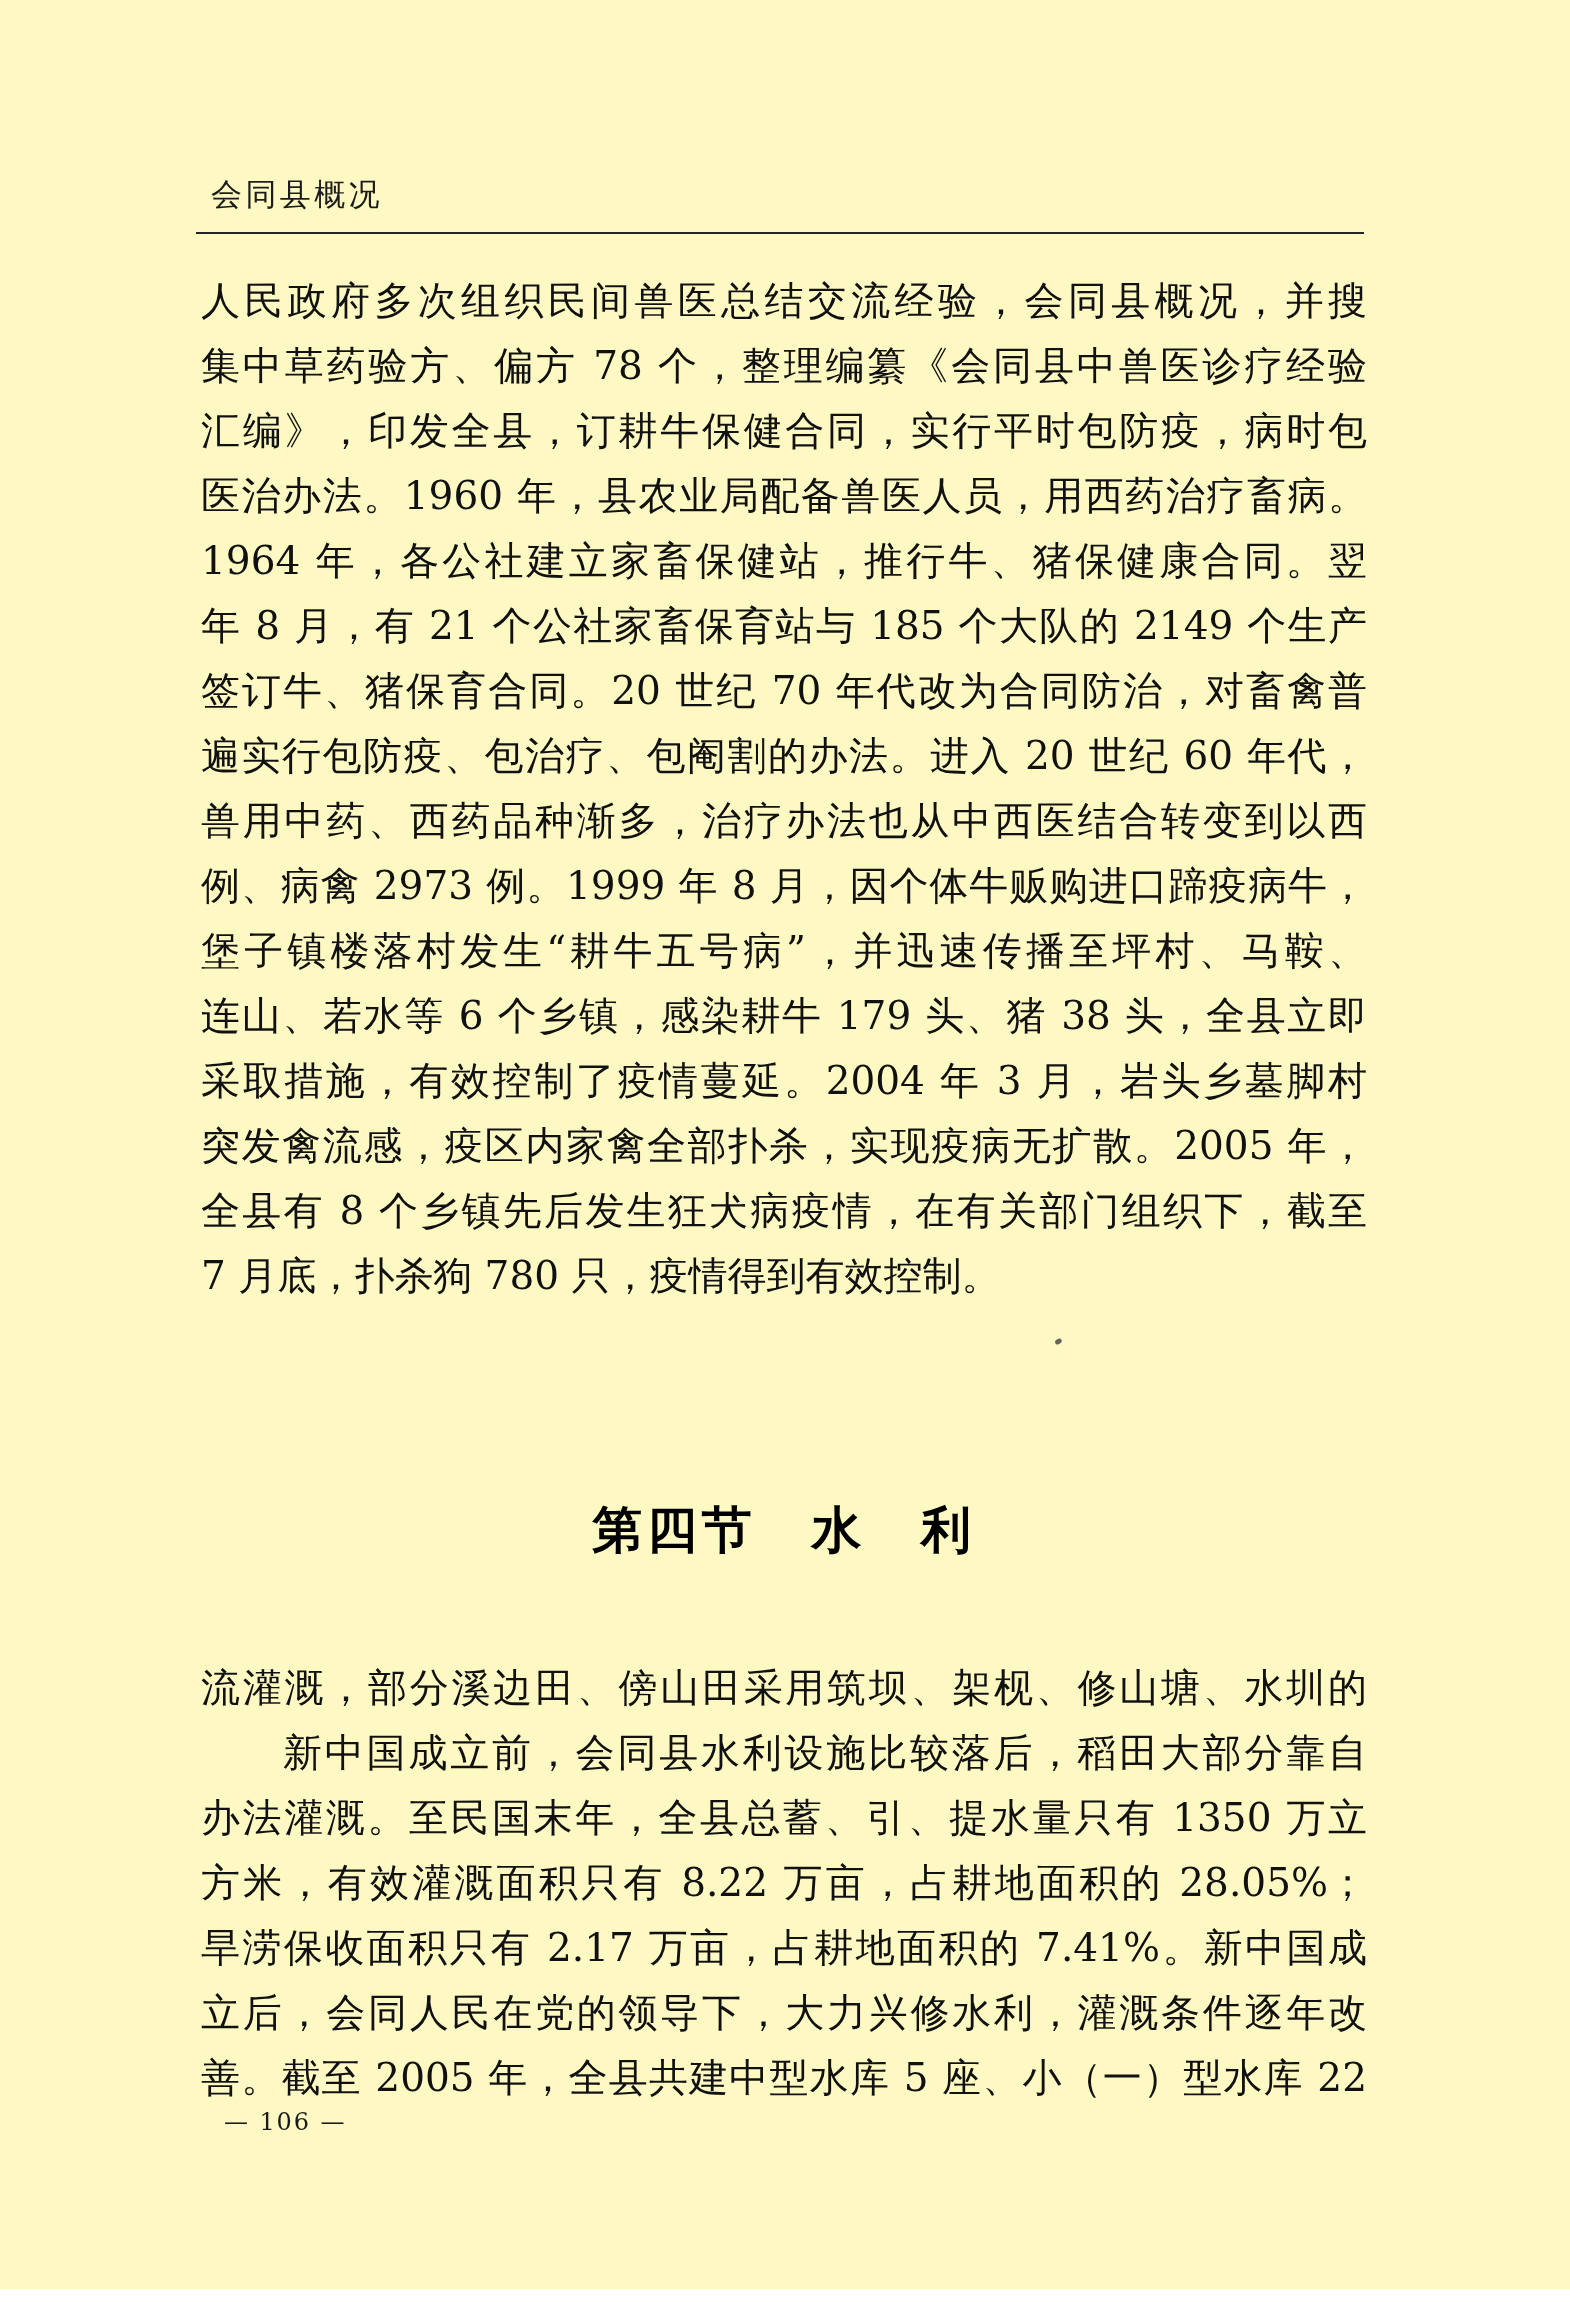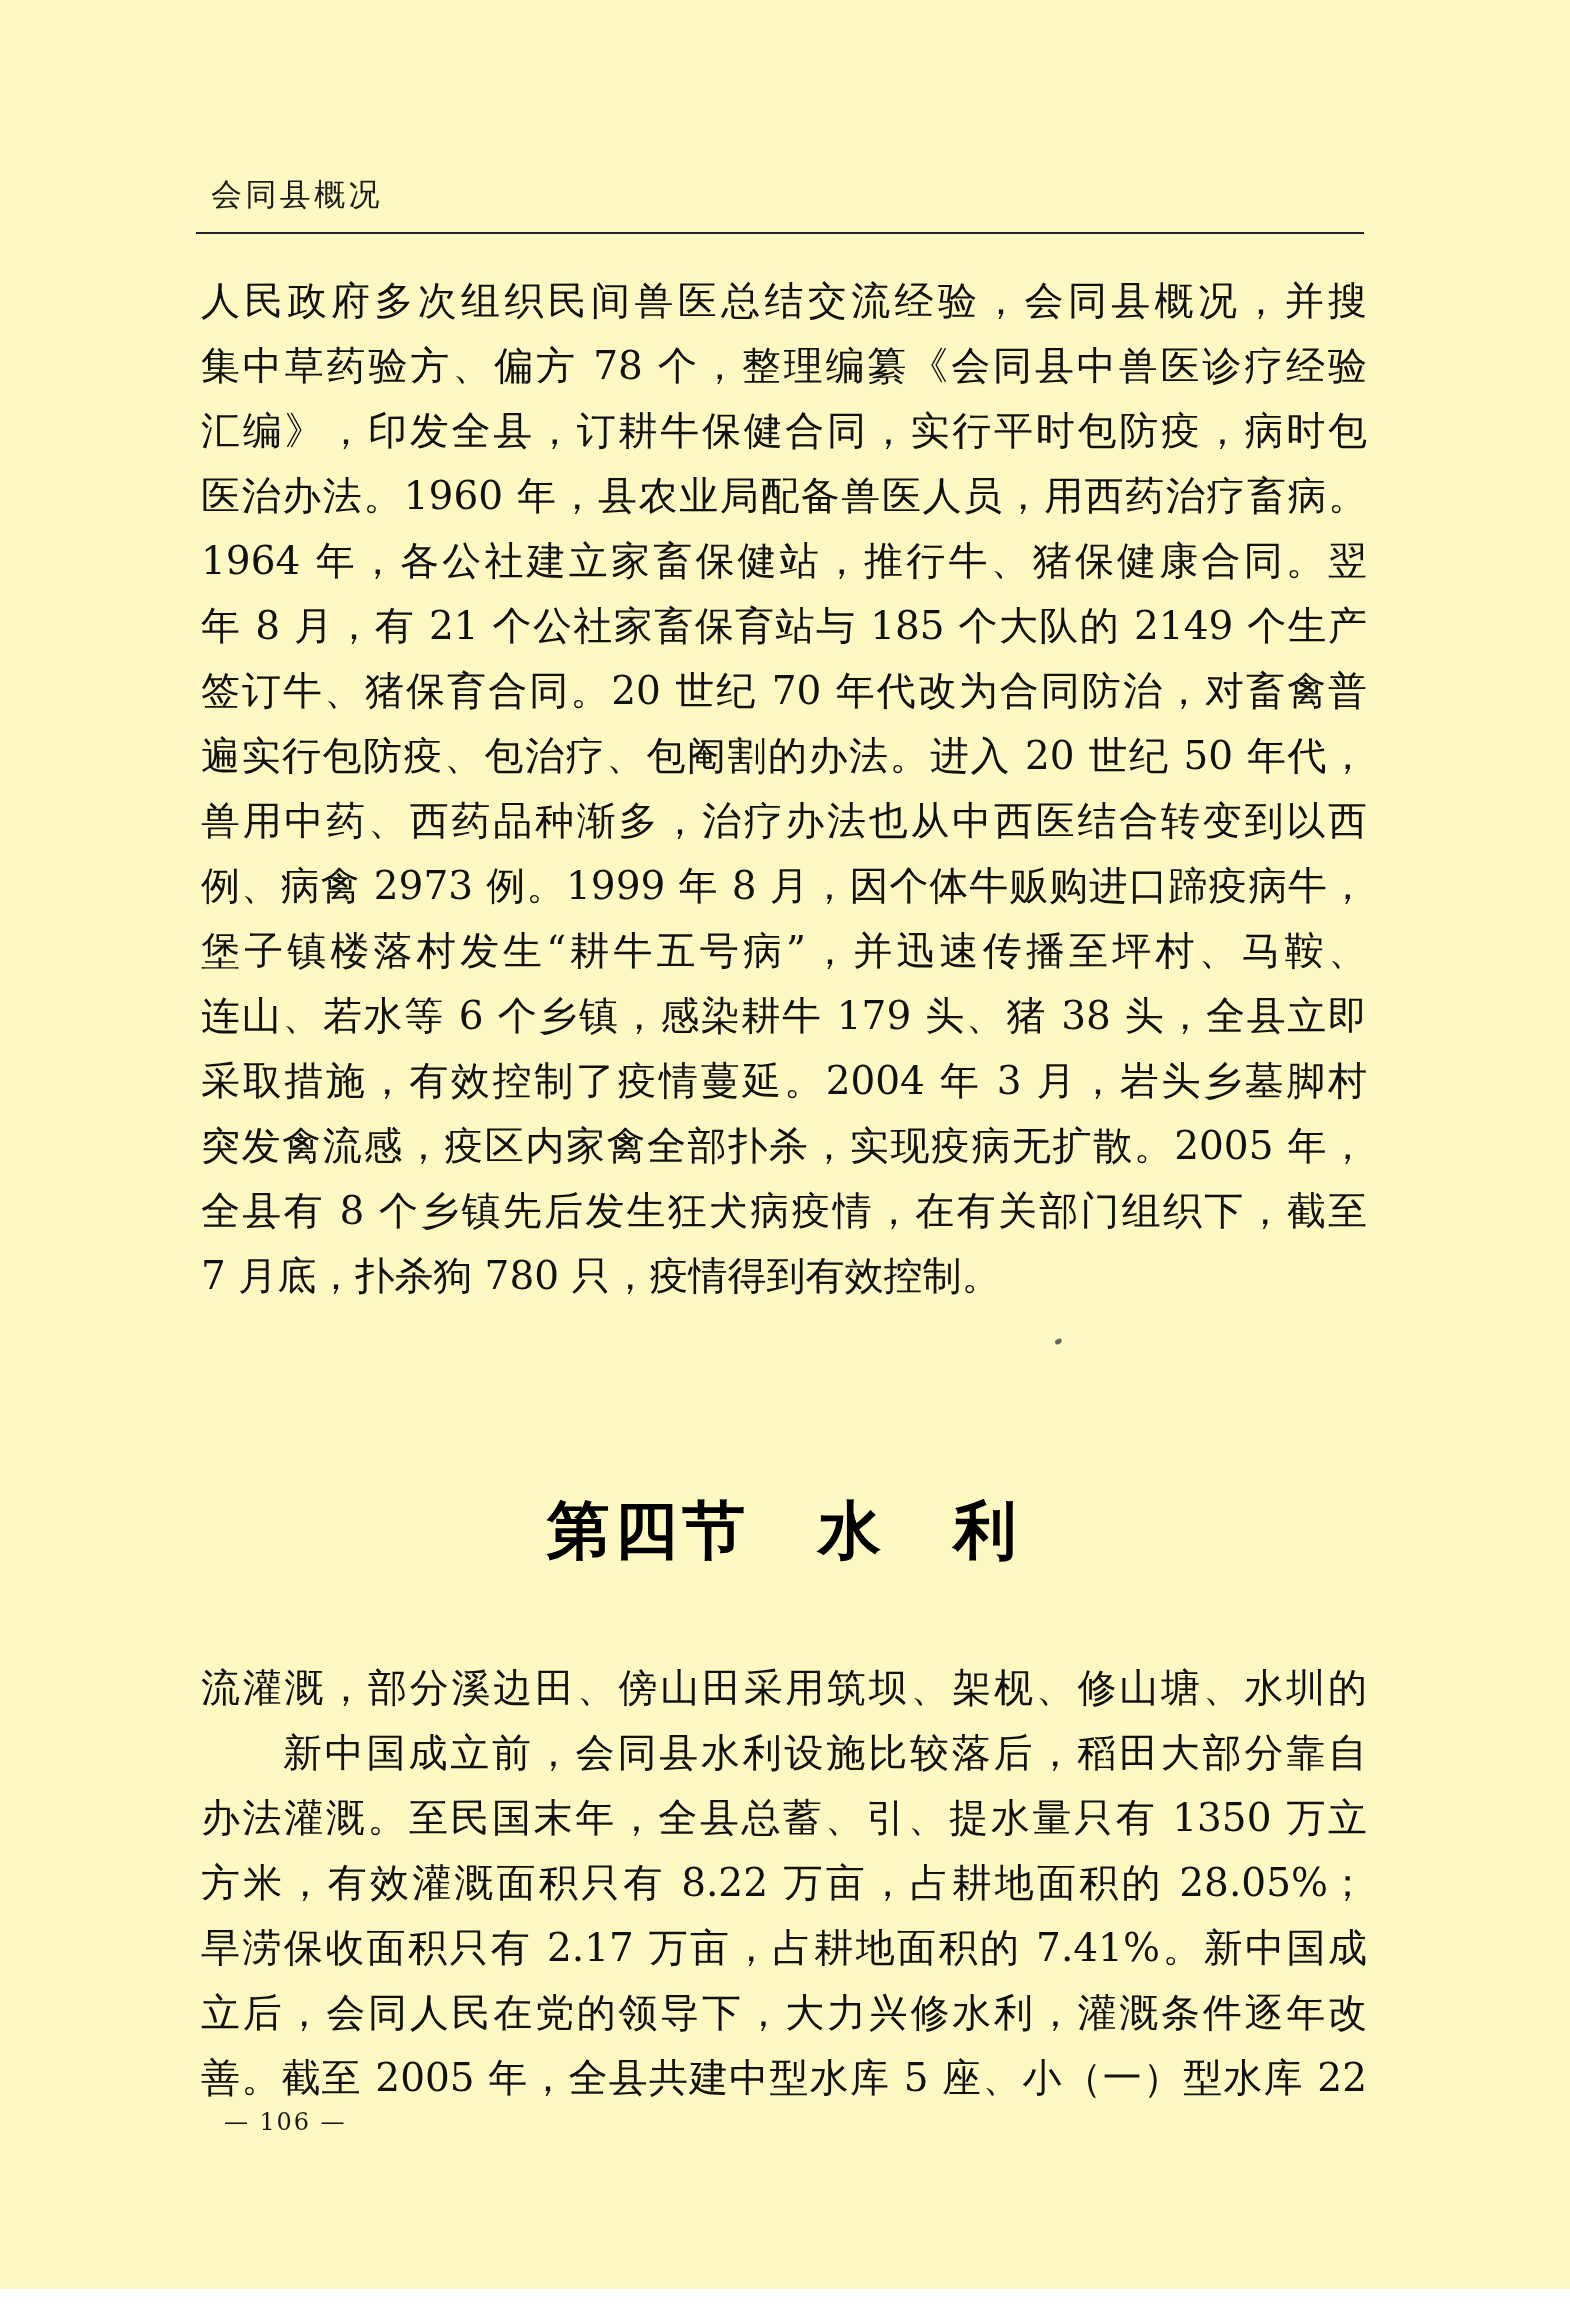--- a/index.html
+++ b/index.html
@@ -58,21 +58,21 @@
     text-indent: 82px;
   }
   .section-title {
     position: absolute;
     left: 201px;
     top: 1492px;
     width: 1166px;
     margin: 0;
     font-family: "DejaVu Sans", sans-serif;
     font-weight: 700;
-    font-size: 63px;
+    font-size: 50px;
     line-height: 77px;
     letter-spacing: 4.8px;
     text-align: center;
     color: #000000;
   }
   .page-number {
     position: absolute;
     left: 224px;
     top: 2103px;
     font-size: 24px;
@@ -102,21 +102,21 @@
   <div class="header-rule"></div>
 
   <div class="para para-veterinary">
       <div class="line">人民政府多次组织民间兽医总结交流经验，会同县概况，并搜</div>
       <div class="line">集中草药验方、偏方 78 个，整理编纂《会同县中兽医诊疗经验</div>
       <div class="line">汇编》，印发全县，订耕牛保健合同，实行平时包防疫，病时包</div>
       <div class="line">医治办法。1960 年，县农业局配备兽医人员，用西药治疗畜病。</div>
       <div class="line">1964 年，各公社建立家畜保健站，推行牛、猪保健康合同。翌</div>
       <div class="line">年 8 月，有 21 个公社家畜保育站与 185 个大队的 2149 个生产队</div>
       <div class="line">签订牛、猪保育合同。20 世纪 70 年代改为合同防治，对畜禽普</div>
-      <div class="line">遍实行包防疫、包治疗、包阉割的办法。进入 20 世纪 50 年代，</div>
+      <div class="line">遍实行包防疫、包治疗、包阉割的办法。进入 20 世纪 60 年代，</div>
       <div class="line">兽用中药、西药品种渐多，治疗办法也从中西医结合转变到以西</div>
       <div class="line">例、病禽 2973 例。1999 年 8 月，因个体牛贩购进口蹄疫病牛，</div>
       <div class="line">堡子镇楼落村发生“耕牛五号病”，并迅速传播至坪村、马鞍、</div>
       <div class="line">连山、若水等 6 个乡镇，感染耕牛 179 头、猪 38 头，全县立即</div>
       <div class="line">采取措施，有效控制了疫情蔓延。2004 年 3 月，岩头乡墓脚村</div>
       <div class="line">突发禽流感，疫区内家禽全部扑杀，实现疫病无扩散。2005 年，</div>
       <div class="line">全县有 8 个乡镇先后发生狂犬病疫情，在有关部门组织下，截至</div>
       <div class="line flush">7 月底，扑杀狗 780 只，疫情得到有效控制。</div>
     </div>
 

